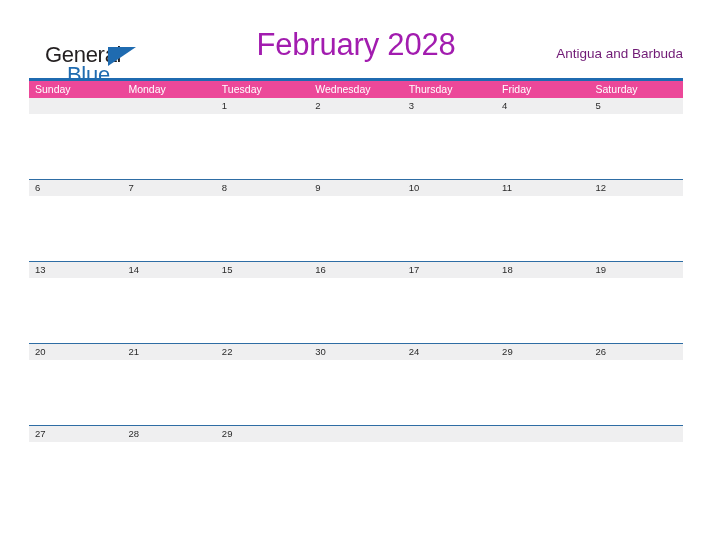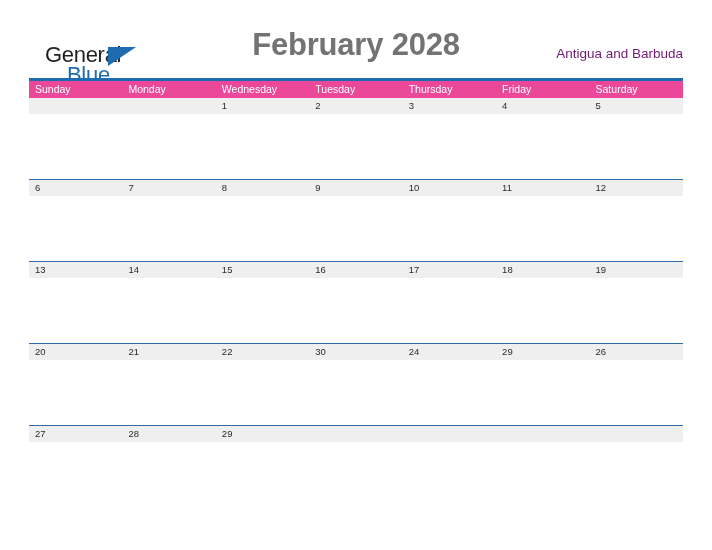--- a/index.html
+++ b/index.html
@@ -67,23 +67,23 @@
     border-bottom: 19px solid transparent;
   }
 
   .cal-title {
     position: absolute;
     left: 0;
     right: 0;
     top: 27px;
     text-align: center;
     font-size: 31px;
-    color: #737373;
-    font-family: "Liberation Sans", sans-serif;
-    font-weight: bold;
+    color: #a21caf;
+    font-family: "Liberation Sans", sans-serif;
+    font-weight: normal;
     letter-spacing: -0.2px;
   }
 
   .cal-subtitle {
     position: absolute;
     right: 29px;
     top: 46px;
     font-size: 13.5px;
     color: #701a75;
     font-family: "Liberation Sans", sans-serif;
@@ -174,22 +174,22 @@
 
   </div>
 
   <div class="calendar">
 
     <div class="topline"></div>
 
     <div class="weekdays">
       <div class="weekday">Sunday</div>
       <div class="weekday">Monday</div>
+      <div class="weekday">Tuesday</div>
       <div class="weekday">Wednesday</div>
-      <div class="weekday">Tuesday</div>
       <div class="weekday">Thursday</div>
       <div class="weekday">Friday</div>
       <div class="weekday">Saturday</div>
     </div>
 
     <div class="week">
       <div class="week-dates">
         <div class="daycell-num empty"></div>
         <div class="daycell-num empty"></div>
         <div class="daycell-num">1</div>

